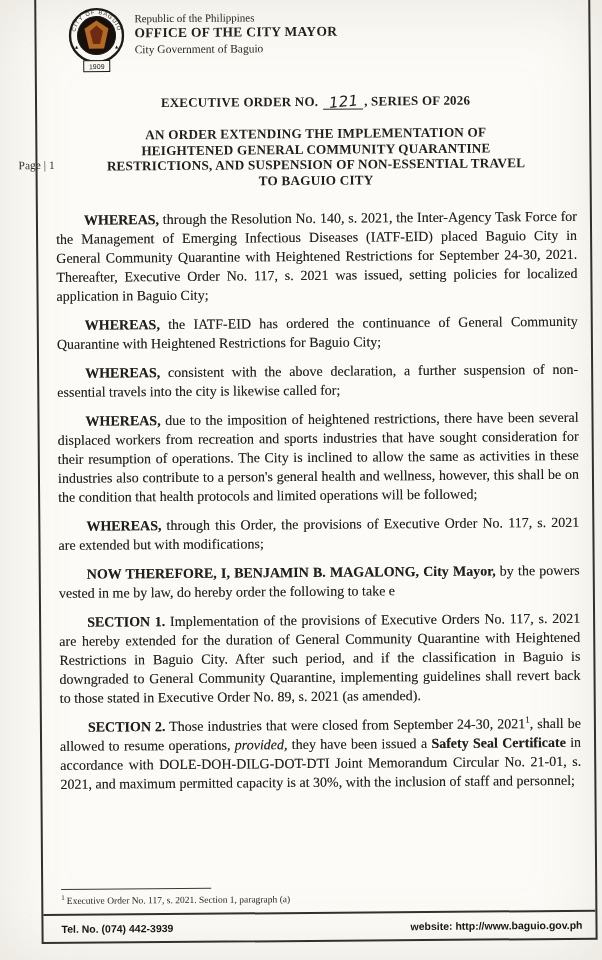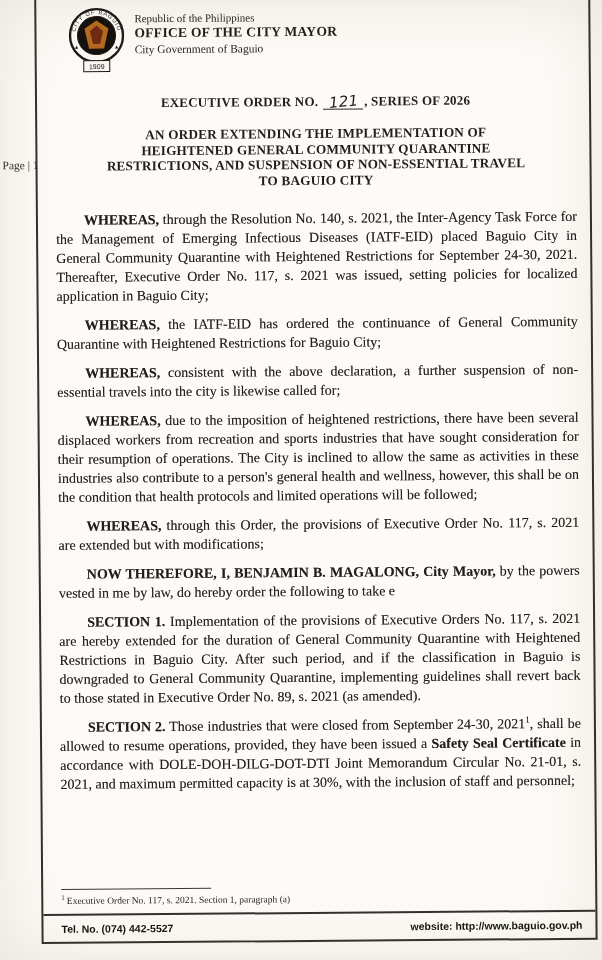--- a/index.html
+++ b/index.html
@@ -5,21 +5,21 @@
   html,body { margin:0; padding:0; }
   .scan {
     position:relative; width:602px; height:960px; overflow:hidden;
     background:#fcfbf7;
     box-shadow: inset 0 0 70px rgba(160,150,128,.22);
     font-family:"Liberation Serif", serif;
     color:#221f1b;
   }
   .tilt { position:absolute; inset:0; transform:rotate(-0.45deg); transform-origin:301px 480px; }
 
-  .page-label { position:absolute; left:5px; top:157px; font-size:11.5px; color:#33302b; white-space:nowrap; }
+  .page-label { position:absolute; left:21px; top:157px; font-size:11.5px; color:#33302b; white-space:nowrap; }
 
   .frame {
     position:absolute; left:38px; top:-4px; width:556px; height:946px;
     border:2px solid #34312c; box-sizing:border-box;
   }
   .content { padding:6px 13px 0 18px; }
 
   .header { display:flex; align-items:flex-start; gap:10px; margin:2px 0 0 14px; }
   .seal { width:56px; flex:0 0 56px; }
   .seal svg { display:block; }
@@ -30,21 +30,21 @@
 
   .eo-title { text-align:center; font-weight:bold; font-size:13px; letter-spacing:.2px; margin-top:22px; white-space:nowrap; }
   .eo-number-slot { display:inline-block; min-width:40px; border-bottom:1.5px solid #2a2824; text-align:center; margin:0 1px 0 5px; line-height:1; }
   .eo-number { display:inline-block; font-family:"DejaVu Sans", sans-serif; font-style:italic; font-weight:400; font-size:15px; transform:rotate(-5deg); position:relative; top:1px; }
 
   .eo-heading { text-align:center; font-weight:bold; font-size:13.2px; letter-spacing:.2px; line-height:15.6px; margin-top:16px; }
 
   .body-text { margin-top:21px; font-size:14px; line-height:19px; text-align:justify; text-shadow:0 0 .3px rgba(20,18,14,.45); }
   .para { margin:0 0 10px 0; text-indent:28px; }
   .para .b { font-weight:bold; }
-  .para .i { }
+  .para .i { font-style:italic; }
   .para sup { font-size:9px; line-height:0; }
 
   .footnote-block { position:absolute; left:18px; right:13px; bottom:36px; }
   .footnote-rule { width:150px; border-top:1.2px solid #3b3832; margin-bottom:4px; }
   .footnote { font-size:9.5px; }
   .footnote sup { font-size:7px; margin-right:2px; }
 
   .footer {
     position:absolute; left:0; right:0; bottom:0; height:26px;
     border-top:2px solid #34312c;
@@ -113,19 +113,19 @@
           </div>
 
       </div>
 
       <div class="footnote-block">
         <div class="footnote-rule"></div>
         <div class="footnote"><sup>1</sup><span>Executive Order No. 117, s. 2021. Section 1, paragraph (a)</span></div>
       </div>
 
       <div class="footer">
-        <span>Tel. No. (074) 442-5527</span>
+        <span>Tel. No. (074) 442-3939</span>
         <span>website: http://www.baguio.gov.ph</span>
       </div>
     </div>
 
   </div>
 </div>
 
 </body></html>

